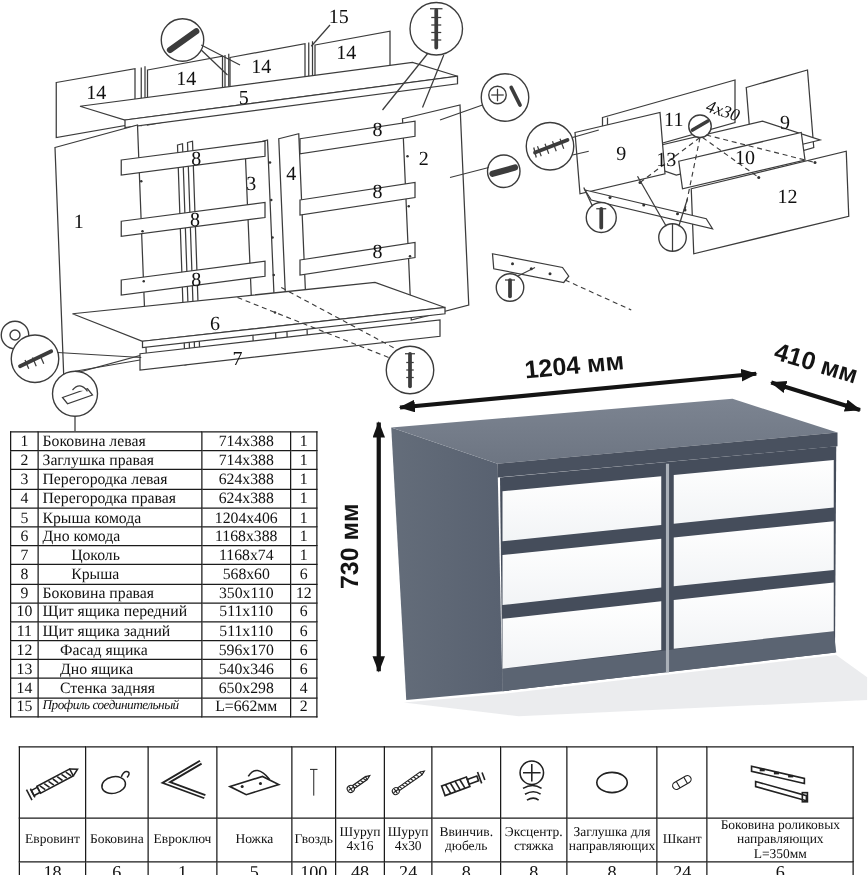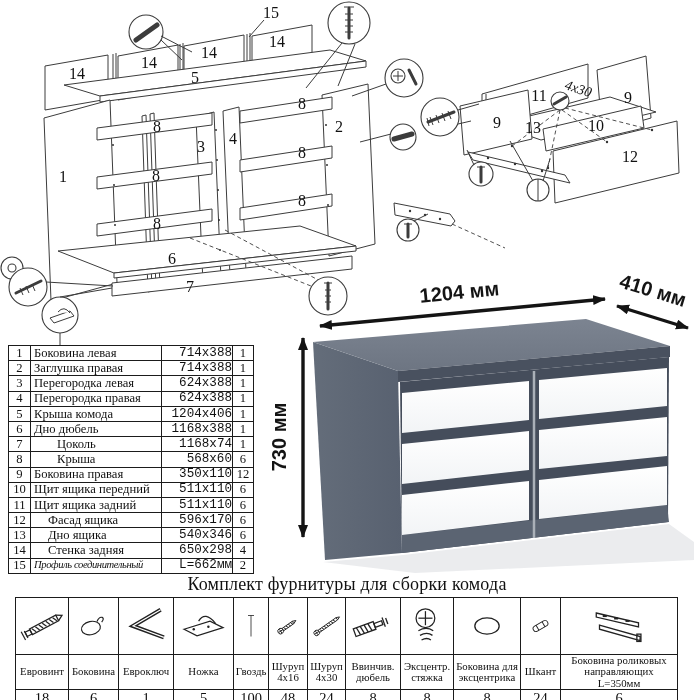--- a/index.html
+++ b/index.html
@@ -17,21 +17,21 @@
   #exploded circle.co{fill:#fff;stroke:#3c3c3c;stroke-width:1.1;}
   #exploded circle.dot{fill:#333;stroke:none;}
   .pl{font:16px "Liberation Serif",serif;fill:#111;}
   .pl-small{font:italic 14px "Liberation Serif",serif;fill:#111;}
   
   table{border-collapse:collapse;background:#fff;}
   .parts{position:absolute;left:8px;top:345px;table-layout:fixed;}
   .parts td{border:1px solid #1b1b1b;height:14.2px;padding:0 3px;
             font-size:12.6px;line-height:1;white-space:nowrap;overflow:hidden;}
   .parts td.num,.parts td.qty{text-align:center;padding:0;}
-  .parts td.size{text-align:right;padding:0;font-family:Liberation Mono, monospace;}
+  .parts td.size{text-align:center;padding:0;}
   .parts tr.i1 td.name{padding-left:26px;}
   .parts tr.i2 td.name{padding-left:17px;margin-left:48px;}
   .parts tr.sm td.name{font-size:10.6px;letter-spacing:-.4px;font-style:italic;}
   
   #render{position:absolute;left:255px;top:255px;}
   .dim{font:700 20px "Liberation Sans",sans-serif;fill:#141414;}
   
   .title{position:absolute;top:574px;left:0;width:694px;text-align:center;
          font-size:18px;letter-spacing:.2px;}
   .hw{position:absolute;left:15px;top:597px;table-layout:fixed;}
@@ -266,21 +266,21 @@
           <td class="qty">1</td>
         </tr>
         <tr>
           <td class="num">5</td>
           <td class="name">Крыша комода</td>
           <td class="size">1204x406</td>
           <td class="qty">1</td>
         </tr>
         <tr>
           <td class="num">6</td>
-          <td class="name">Дно дюбель</td>
+          <td class="name">Дно комода</td>
           <td class="size">1168x388</td>
           <td class="qty">1</td>
         </tr>
         <tr class="i1">
           <td class="num">7</td>
           <td class="name">Цоколь</td>
           <td class="size">1168x74</td>
           <td class="qty">1</td>
         </tr>
         <tr class="i1">
@@ -380,21 +380,20 @@
     <g>
       <line x1="65" y1="71" x2="350" y2="44" stroke="#141414" stroke-width="3.4" marker-start="url(#arrS)" marker-end="url(#arr)"></line>
       <text class="dim" transform="translate(205,44) rotate(-5.5)" text-anchor="middle">1204 мм</text>
       <line x1="362" y1="51" x2="433" y2="73" stroke="#141414" stroke-width="3.4" marker-start="url(#arrS)" marker-end="url(#arr)"></line>
       <text class="dim" transform="translate(396,42) rotate(17)" text-anchor="middle">410 мм</text>
       <line x1="48" y1="83" x2="48" y2="282" stroke="#141414" stroke-width="3.4" marker-start="url(#arrS)" marker-end="url(#arr)"></line>
       <text class="dim" transform="translate(31,182) rotate(-90)" text-anchor="middle">730 мм</text>
     </g>
   </svg>
 
-  <div class="title">Комплект фурнитуры для сборки комода</div>
 
   <table class="hw">
     <colgroup>
         <col style="width: 53px;">
         <col style="width: 50px;">
         <col style="width: 55px;">
         <col style="width: 60px;">
         <col style="width: 35px;">
         <col style="width: 39px;">
         <col style="width: 38px;">
@@ -470,21 +469,21 @@
       <tr class="names">
           <td>Евровинт</td>
           <td>Боковина</td>
           <td>Евроключ</td>
           <td>Ножка</td>
           <td>Гвоздь</td>
           <td>Шуруп 4x16</td>
           <td>Шуруп 4x30</td>
           <td>Ввинчив. дюбель</td>
           <td>Эксцентр. стяжка</td>
-          <td>Боковина для эксцентрика</td>
+          <td>Заглушка для направляющих</td>
           <td>Шкант</td>
           <td>Боковина роликовых направляющих L=350мм</td>
         </tr>
       <tr class="qtys">
           <td>18</td>
           <td>6</td>
           <td>1</td>
           <td>5</td>
           <td>100</td>
           <td>48</td>

